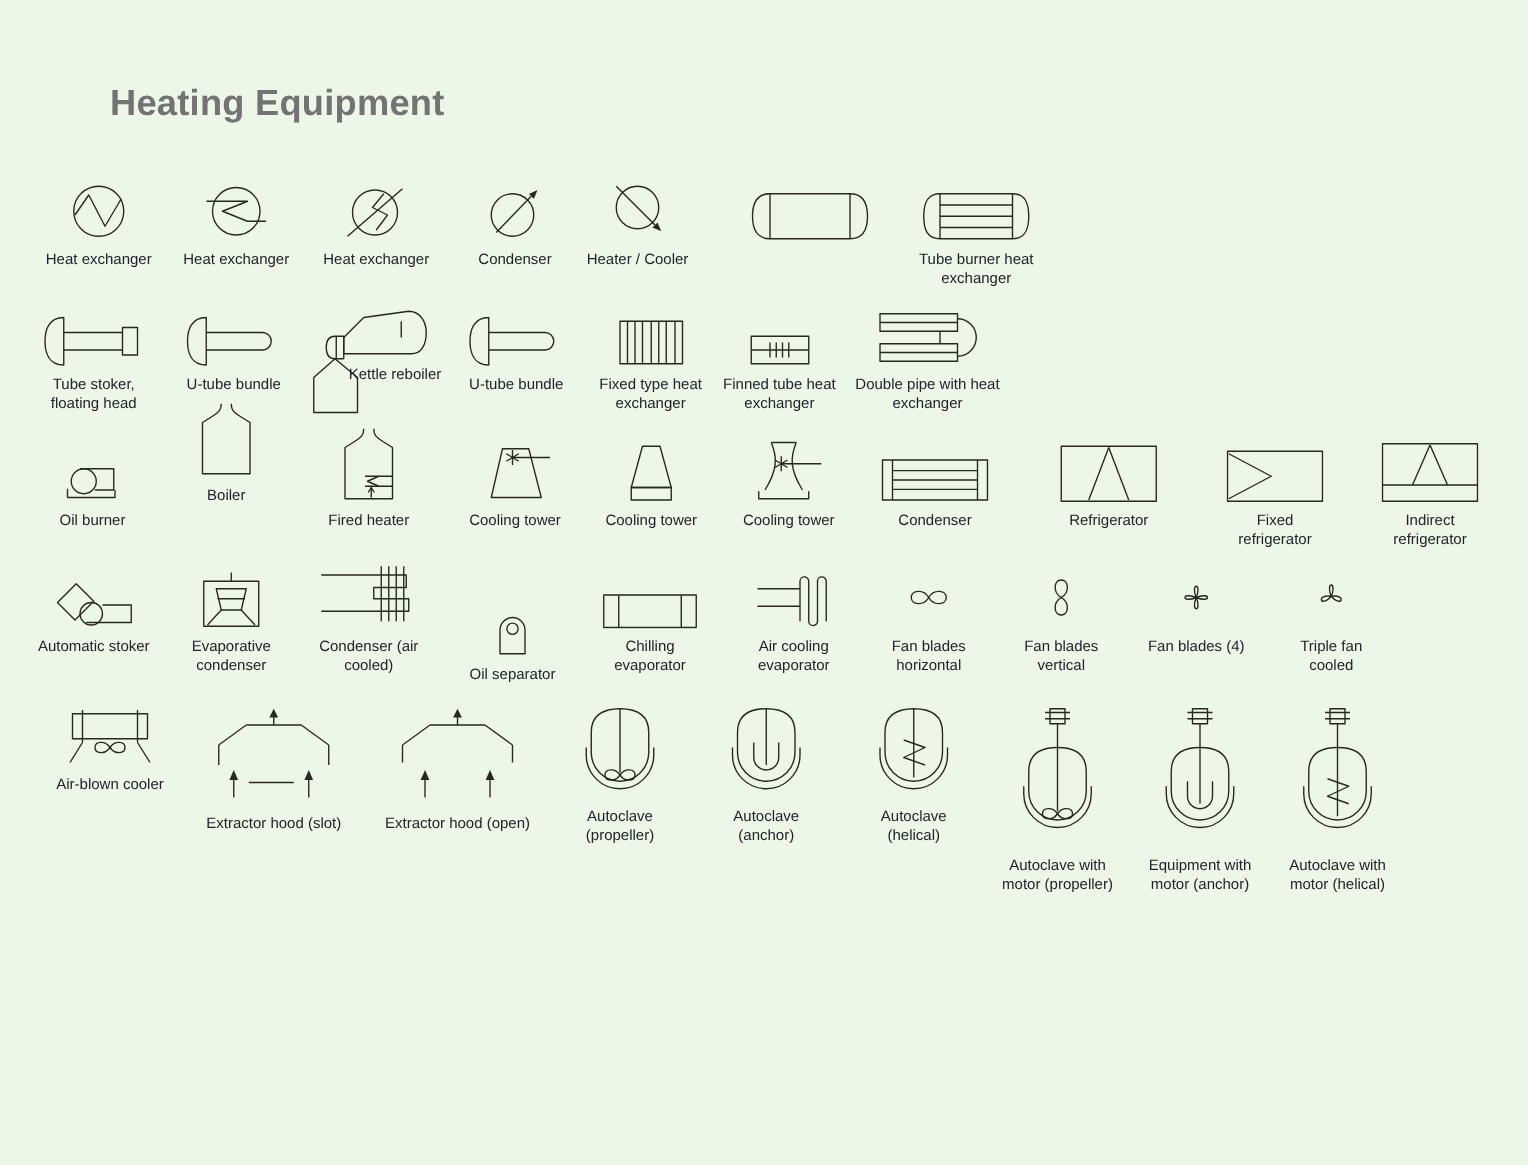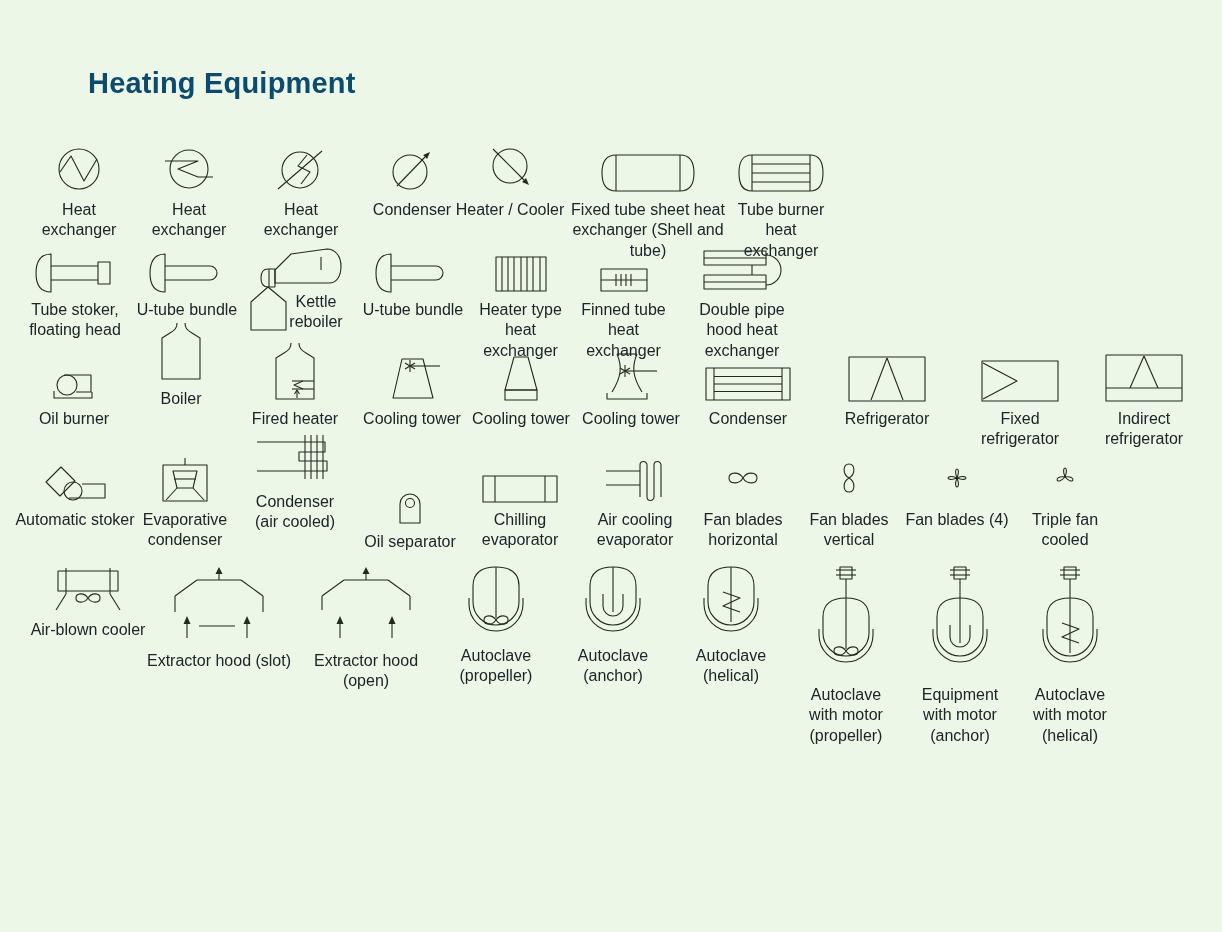--- a/index.html
+++ b/index.html
@@ -3,27 +3,27 @@
 <meta charset="utf-8">
 <style>
   html,body{margin:0;padding:0;}
   body{
     width:1222px;height:932px;position:relative;overflow:hidden;
     background:#edf7e7;
     font-family:"Liberation Sans",sans-serif;
   }
   .title{
     position:absolute;left:88px;top:48px;
-    font-size:29px;font-weight:600;color:#0c4a6e;letter-spacing:.2px;
+    font-size:29px;font-weight:600;color:#737373;letter-spacing:.2px;
   }
   .cell{position:absolute;display:flex;flex-direction:column;align-items:center;}
   .sym{display:flex;align-items:flex-end;justify-content:center;overflow:visible;}
   .cell.mid .sym{align-items:center;}
   .label{
-    font-size:16px;line-height:1.28;color:#20242a;text-align:center;margin-top:7px;
+    font-size:12px;line-height:1.28;color:#20242a;text-align:center;margin-top:7px;
   }
   .label.overlap{margin-top:-40px;margin-left:40px;}
   .label.m10{margin-top:10px;}
   .label.m18{margin-top:18px;}
   svg{stroke:#25291f;fill:none;stroke-width:1.1;stroke-linejoin:round;}
   svg .fill{fill:#25291f;stroke:none;}
 </style>
 </head>
 <body>
 
@@ -78,21 +78,20 @@
   <div class="label">Heater / Cooler</div>
 </div>
 <div class="cell" style="left:568px;top:143px;width:160px">
   <div class="sym" style="height:50px">
       <svg width="96" height="40" viewBox="0 0 96 40">
     <path d="M16,2 H80 C90,2 94,9 94,20 C94,31 90,38 80,38 H16 C6,38 2,31 2,20 C2,9 6,2 16,2 Z"></path>
     <line x1="16" y1="2" x2="16" y2="38"></line>
         <line x1="80" y1="2" x2="80" y2="38"></line>
       </svg>
     </div>
-  <div class="label">Fixed tube sheet heat exchanger (Shell and tube)</div>
 </div>
 <div class="cell" style="left:733px;top:143px;width:96px">
   <div class="sym" style="height:50px">
       <svg width="88" height="40" viewBox="0 0 88 40">
     <path d="M15,2 H73 C83,2 86,9 86,20 C86,31 83,38 73,38 H15 C5,38 2,31 2,20 C2,9 5,2 15,2 Z"></path>
     <line x1="15" y1="2" x2="15" y2="38"></line>
         <line x1="73" y1="2" x2="73" y2="38"></line>
     <line x1="15" y1="11" x2="73" y2="11"></line>
         <line x1="15" y1="20" x2="73" y2="20"></line>
         <line x1="15" y1="29" x2="73" y2="29"></line>
@@ -149,21 +148,21 @@
     <rect x="2" y="2" width="50" height="34"></rect>
     <line x1="8" y1="2" x2="8" y2="36"></line>
         <line x1="14" y1="2" x2="14" y2="36"></line>
         <line x1="20" y1="2" x2="20" y2="36"></line>
     <line x1="27" y1="2" x2="27" y2="36"></line>
         <line x1="33" y1="2" x2="33" y2="36"></line>
         <line x1="39" y1="2" x2="39" y2="36"></line>
         <line x1="46" y1="2" x2="46" y2="36"></line>
       </svg>
     </div>
-  <div class="label">Heater type heat exchanger</div>
+  <div class="label">Fixed type heat exchanger</div>
 </div>
 <div class="cell" style="left:571px;top:245px;width:105px">
   <div class="sym" style="height:48px">
       <svg width="50" height="26" viewBox="0 0 50 26">
     <rect x="2" y="2" width="46" height="22"></rect>
         <line x1="2" y1="13" x2="48" y2="13"></line>
     <line x1="17" y1="7" x2="17" y2="19"></line>
         <line x1="22" y1="7" x2="22" y2="19"></line>
         <line x1="27" y1="7" x2="27" y2="19"></line>
         <line x1="32" y1="7" x2="32" y2="19"></line>
@@ -175,21 +174,21 @@
   <div class="sym" style="height:48px">
       <svg width="80" height="46" viewBox="0 0 80 46">
     <rect x="2" y="4" width="62" height="14"></rect>
         <line x1="2" y1="11" x2="64" y2="11"></line>
     <rect x="2" y="28" width="62" height="14"></rect>
         <line x1="2" y1="35" x2="64" y2="35"></line>
     <path d="M64,8 A15 15 0 0 1 64,38"></path>
         <line x1="50" y1="18" x2="50" y2="28"></line>
       </svg>
     </div>
-  <div class="label">Double pipe hood heat exchanger</div>
+  <div class="label">Double pipe with heat exchanger</div>
 </div>
 
 <div class="cell" style="left:24px;top:352px;width:100px">
   <div class="sym" style="height:50px">
       <svg width="46" height="34" viewBox="0 0 46 34">
     <circle cx="16" cy="17" r="10"></circle>
         <path d="M13,7 H40 V24 H25"></path>
         <polyline points="3,23 3,30 41,30 41,24"></polyline>
       </svg>
     </div>
@@ -312,21 +311,21 @@
     <rect x="2" y="8" width="44" height="36"></rect>
         <line x1="24" y1="1" x2="24" y2="8"></line>
     <polygon points="12,14 36,14 32,31 16,31"></polygon>
         <line x1="13" y1="22" x2="35" y2="22"></line>
     <line x1="16" y1="31" x2="5" y2="43"></line>
         <line x1="32" y1="31" x2="43" y2="43"></line>
       </svg>
     </div>
   <div class="label">Evaporative condenser</div>
 </div>
-<div class="cell" style="left:247px;top:435px;width:96px">
+<div class="cell" style="left:247px;top:453px;width:96px">
   <div class="sym" style="height:50px">
       <svg width="80" height="56" viewBox="0 0 80 56">
     <path d="M2,13 H70 V23 H44 V32 H72 V42 H2"></path>
     <line x1="50" y1="6" x2="50" y2="50"></line>
         <line x1="56" y1="6" x2="56" y2="50"></line>
         <line x1="62" y1="6" x2="62" y2="50"></line>
         <line x1="68" y1="6" x2="68" y2="50"></line>
       </svg>
     </div>
   <div class="label">Condenser (air cooled)</div>

